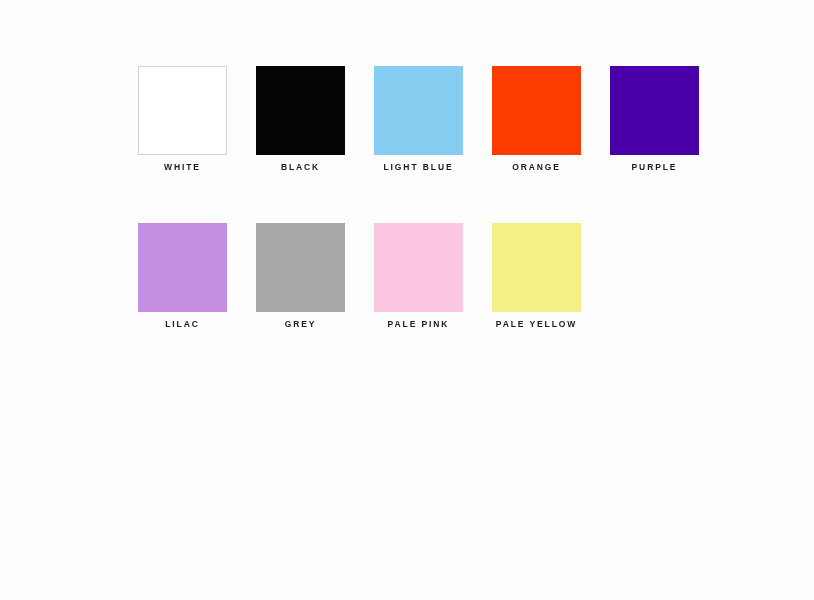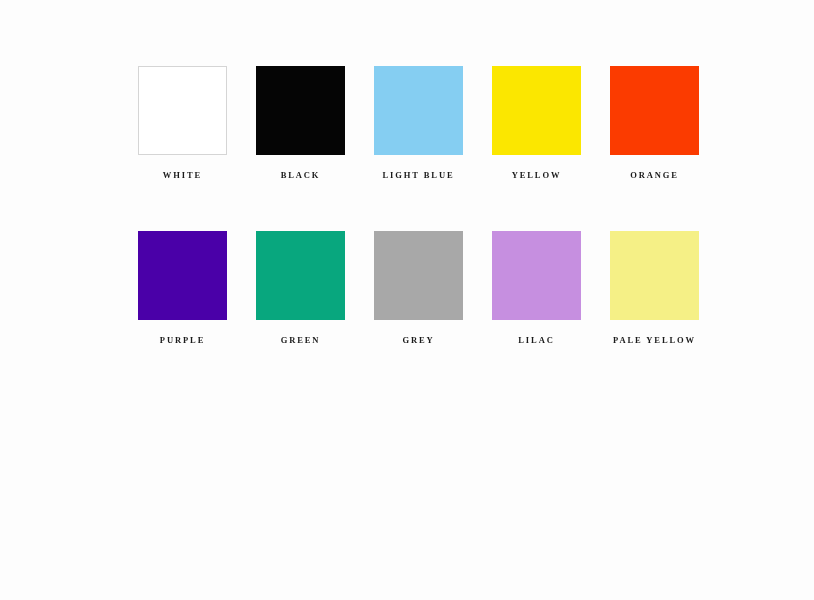--- a/index.html
+++ b/index.html
@@ -40,71 +40,67 @@
   .swatch-chip {
     width: 89px;
     height: 89px;
     box-sizing: border-box;
     display: block;
   }
   .swatch-chip.bordered {
     border: 1px solid #d5d5d5;
   }
   .swatch-label {
-    margin-top: 16px;
+    margin-top: 8px;
     font-size: 8.5px;
     font-weight: bold;
     letter-spacing: 1.9px;
     color: #1a1a1a;
     text-transform: uppercase;
     text-align: center;
     white-space: nowrap;
     line-height: 1;
-    font-family: Liberation Serif, serif;
+    font-family: Liberation Sans, sans-serif;
   }
 </style>
 </head>
 <body>
 
 <div id="palette-board">
   <div class="swatch-grid">
       <div class="swatch-cell">
         <div class="swatch-chip bordered" title="WHITE" style="background: rgb(255, 255, 255);"></div>
         <div class="swatch-label">WHITE</div>
       </div>
       <div class="swatch-cell">
         <div class="swatch-chip" title="BLACK" style="background: rgb(5, 5, 5);"></div>
         <div class="swatch-label">BLACK</div>
       </div>
       <div class="swatch-cell">
         <div class="swatch-chip" title="LIGHT BLUE" style="background: rgb(133, 206, 242);"></div>
         <div class="swatch-label">LIGHT BLUE</div>
       </div>
       <div class="swatch-cell">
-        <div class="swatch-chip" title="YELLOW" style="background: rgb(251, 231, 0);"></div>
-        <div class="swatch-label">YELLOW</div>
-      </div>
-      <div class="swatch-cell">
         <div class="swatch-chip" title="ORANGE" style="background: rgb(251, 59, 0);"></div>
         <div class="swatch-label">ORANGE</div>
       </div>
       <div class="swatch-cell">
         <div class="swatch-chip" title="PURPLE" style="background: rgb(74, 0, 168);"></div>
         <div class="swatch-label">PURPLE</div>
       </div>
       <div class="swatch-cell">
-        <div class="swatch-chip" title="GREEN" style="background: rgb(8, 167, 126);"></div>
-        <div class="swatch-label">GREEN</div>
+        <div class="swatch-chip" title="LILAC" style="background: rgb(198, 143, 224);"></div>
+        <div class="swatch-label">LILAC</div>
       </div>
       <div class="swatch-cell">
         <div class="swatch-chip" title="GREY" style="background: rgb(168, 168, 168);"></div>
         <div class="swatch-label">GREY</div>
       </div>
       <div class="swatch-cell">
-        <div class="swatch-chip" title="LILAC" style="background: rgb(198, 143, 224);"></div>
-        <div class="swatch-label">LILAC</div>
+        <div class="swatch-chip" title="PALE PINK" style="background: rgb(251, 198, 223);"></div>
+        <div class="swatch-label">PALE PINK</div>
       </div>
       <div class="swatch-cell">
         <div class="swatch-chip" title="PALE YELLOW" style="background: rgb(245, 240, 134);"></div>
         <div class="swatch-label">PALE YELLOW</div>
       </div>
     </div>
 </div>
 
 </body></html>

